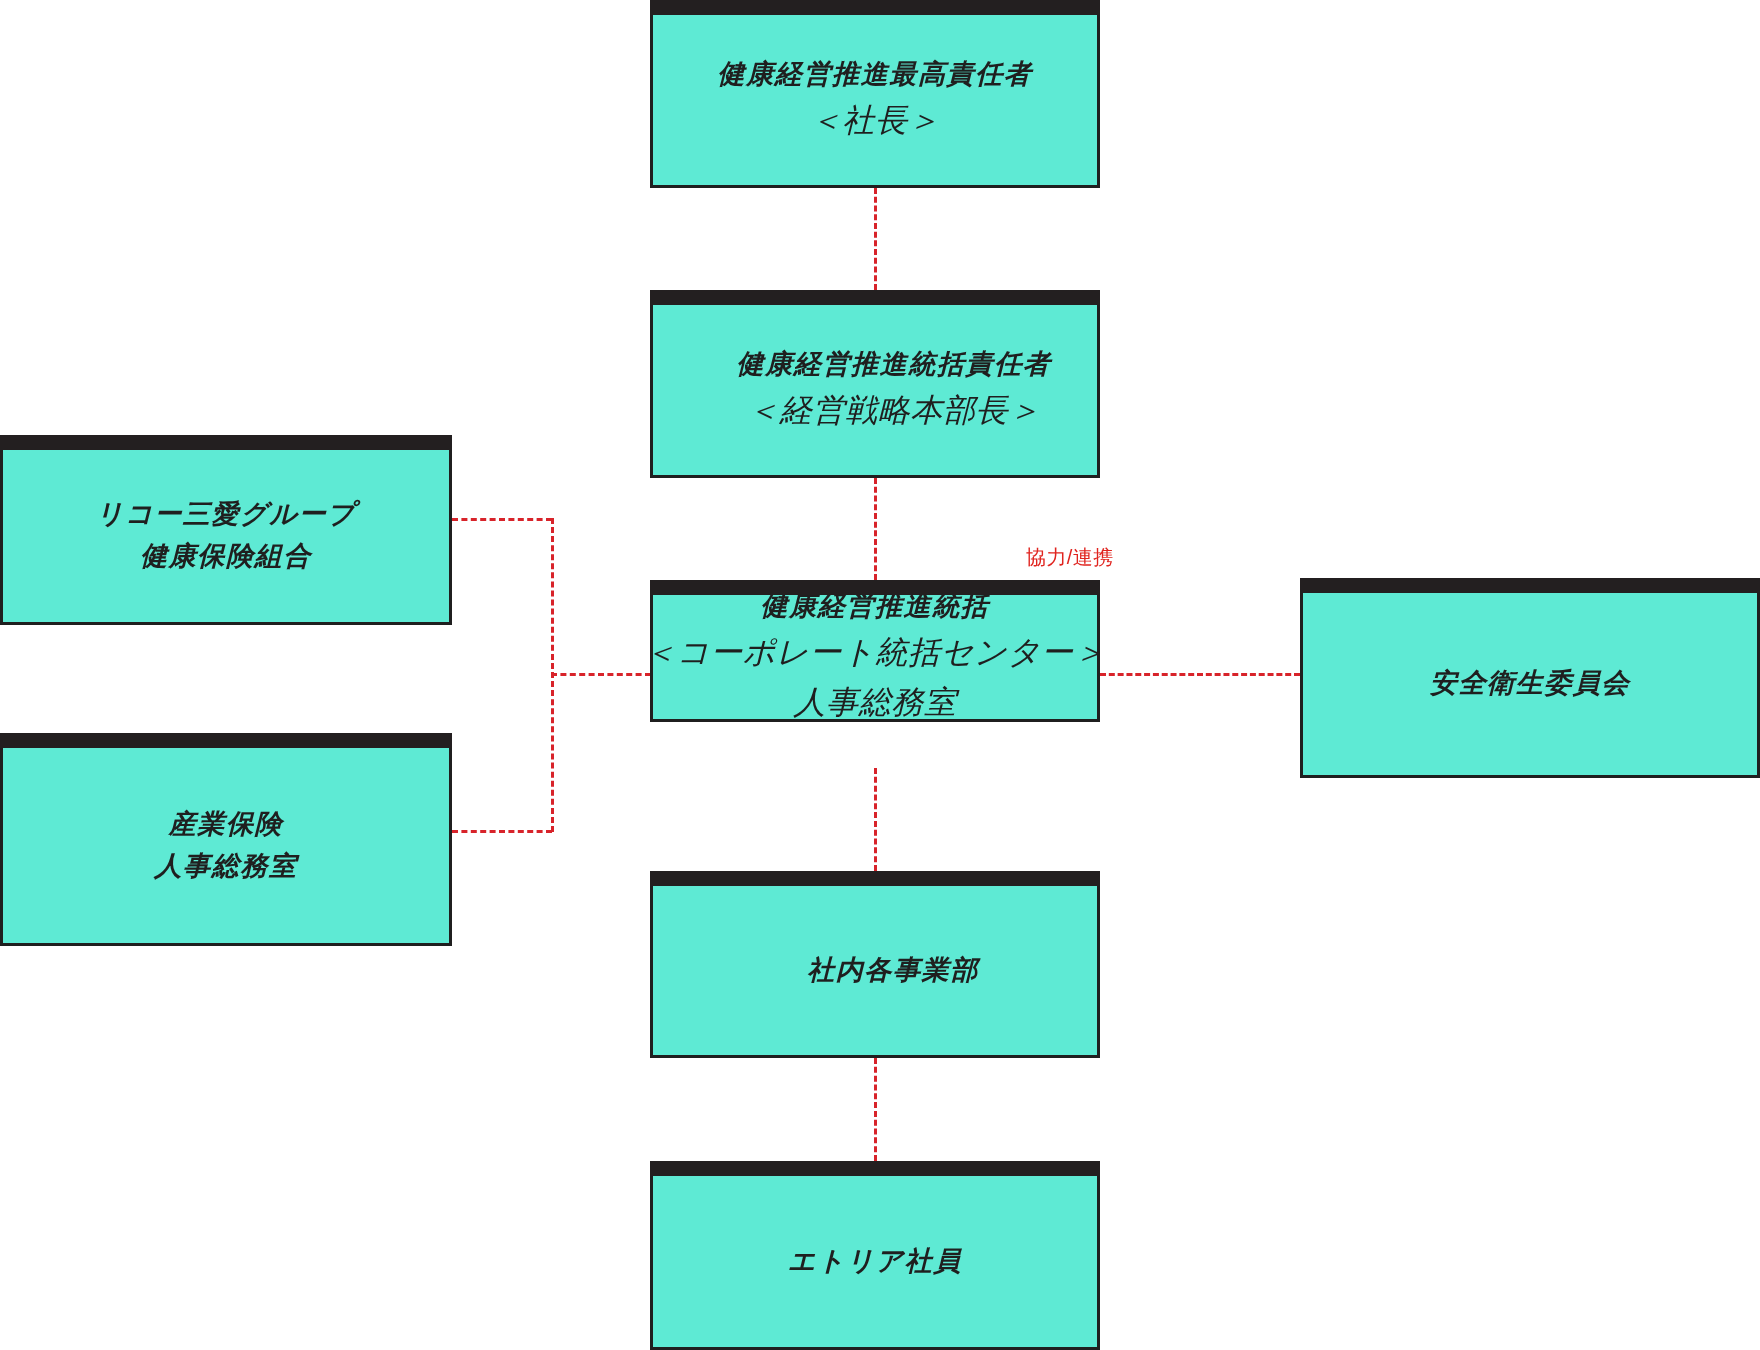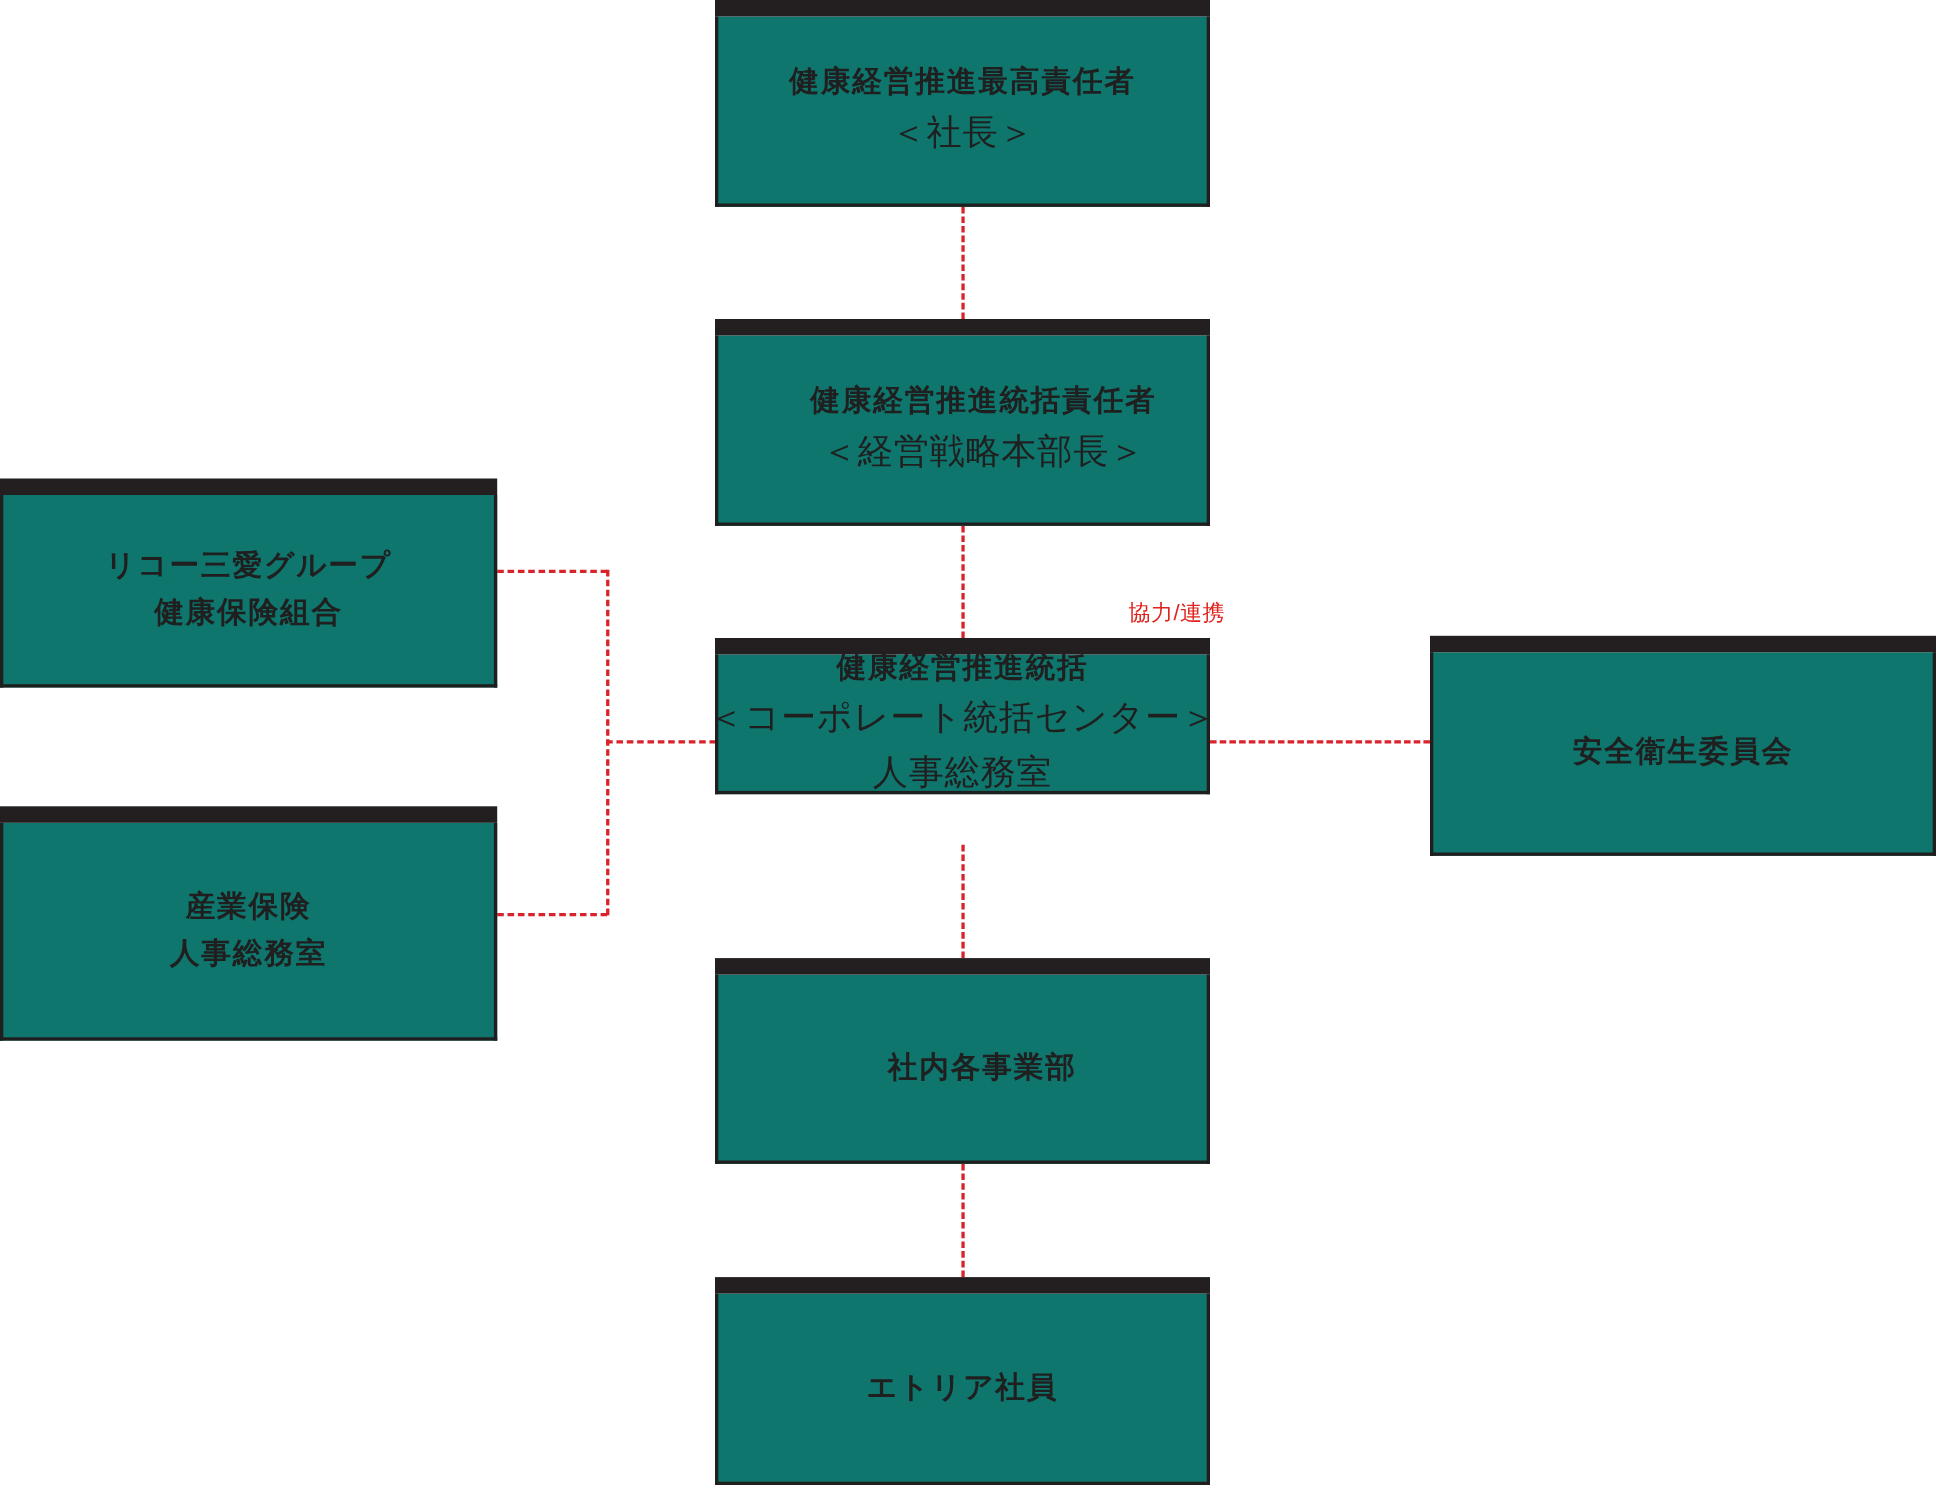--- a/index.html
+++ b/index.html
@@ -16,28 +16,29 @@
     width: 1760px;
     height: 1350px;
     background: #ffffff;
     overflow: hidden;
   }
 
   
   .node {
     position: absolute;
     box-sizing: border-box;
-    background: #0f766e;
+    background: #5eead4;
     border: 3px solid #1f1f1f;
     border-top: none;
     display: flex;
     flex-direction: column;
     align-items: center;
     justify-content: center;
     text-align: center;
+    font-style: italic;
   }
   .node .cap {
     position: absolute;
     left: -3px;
     right: -3px;
     top: -15px;
     height: 15px;
     background: #231f20;
   }
   .node .lines {

